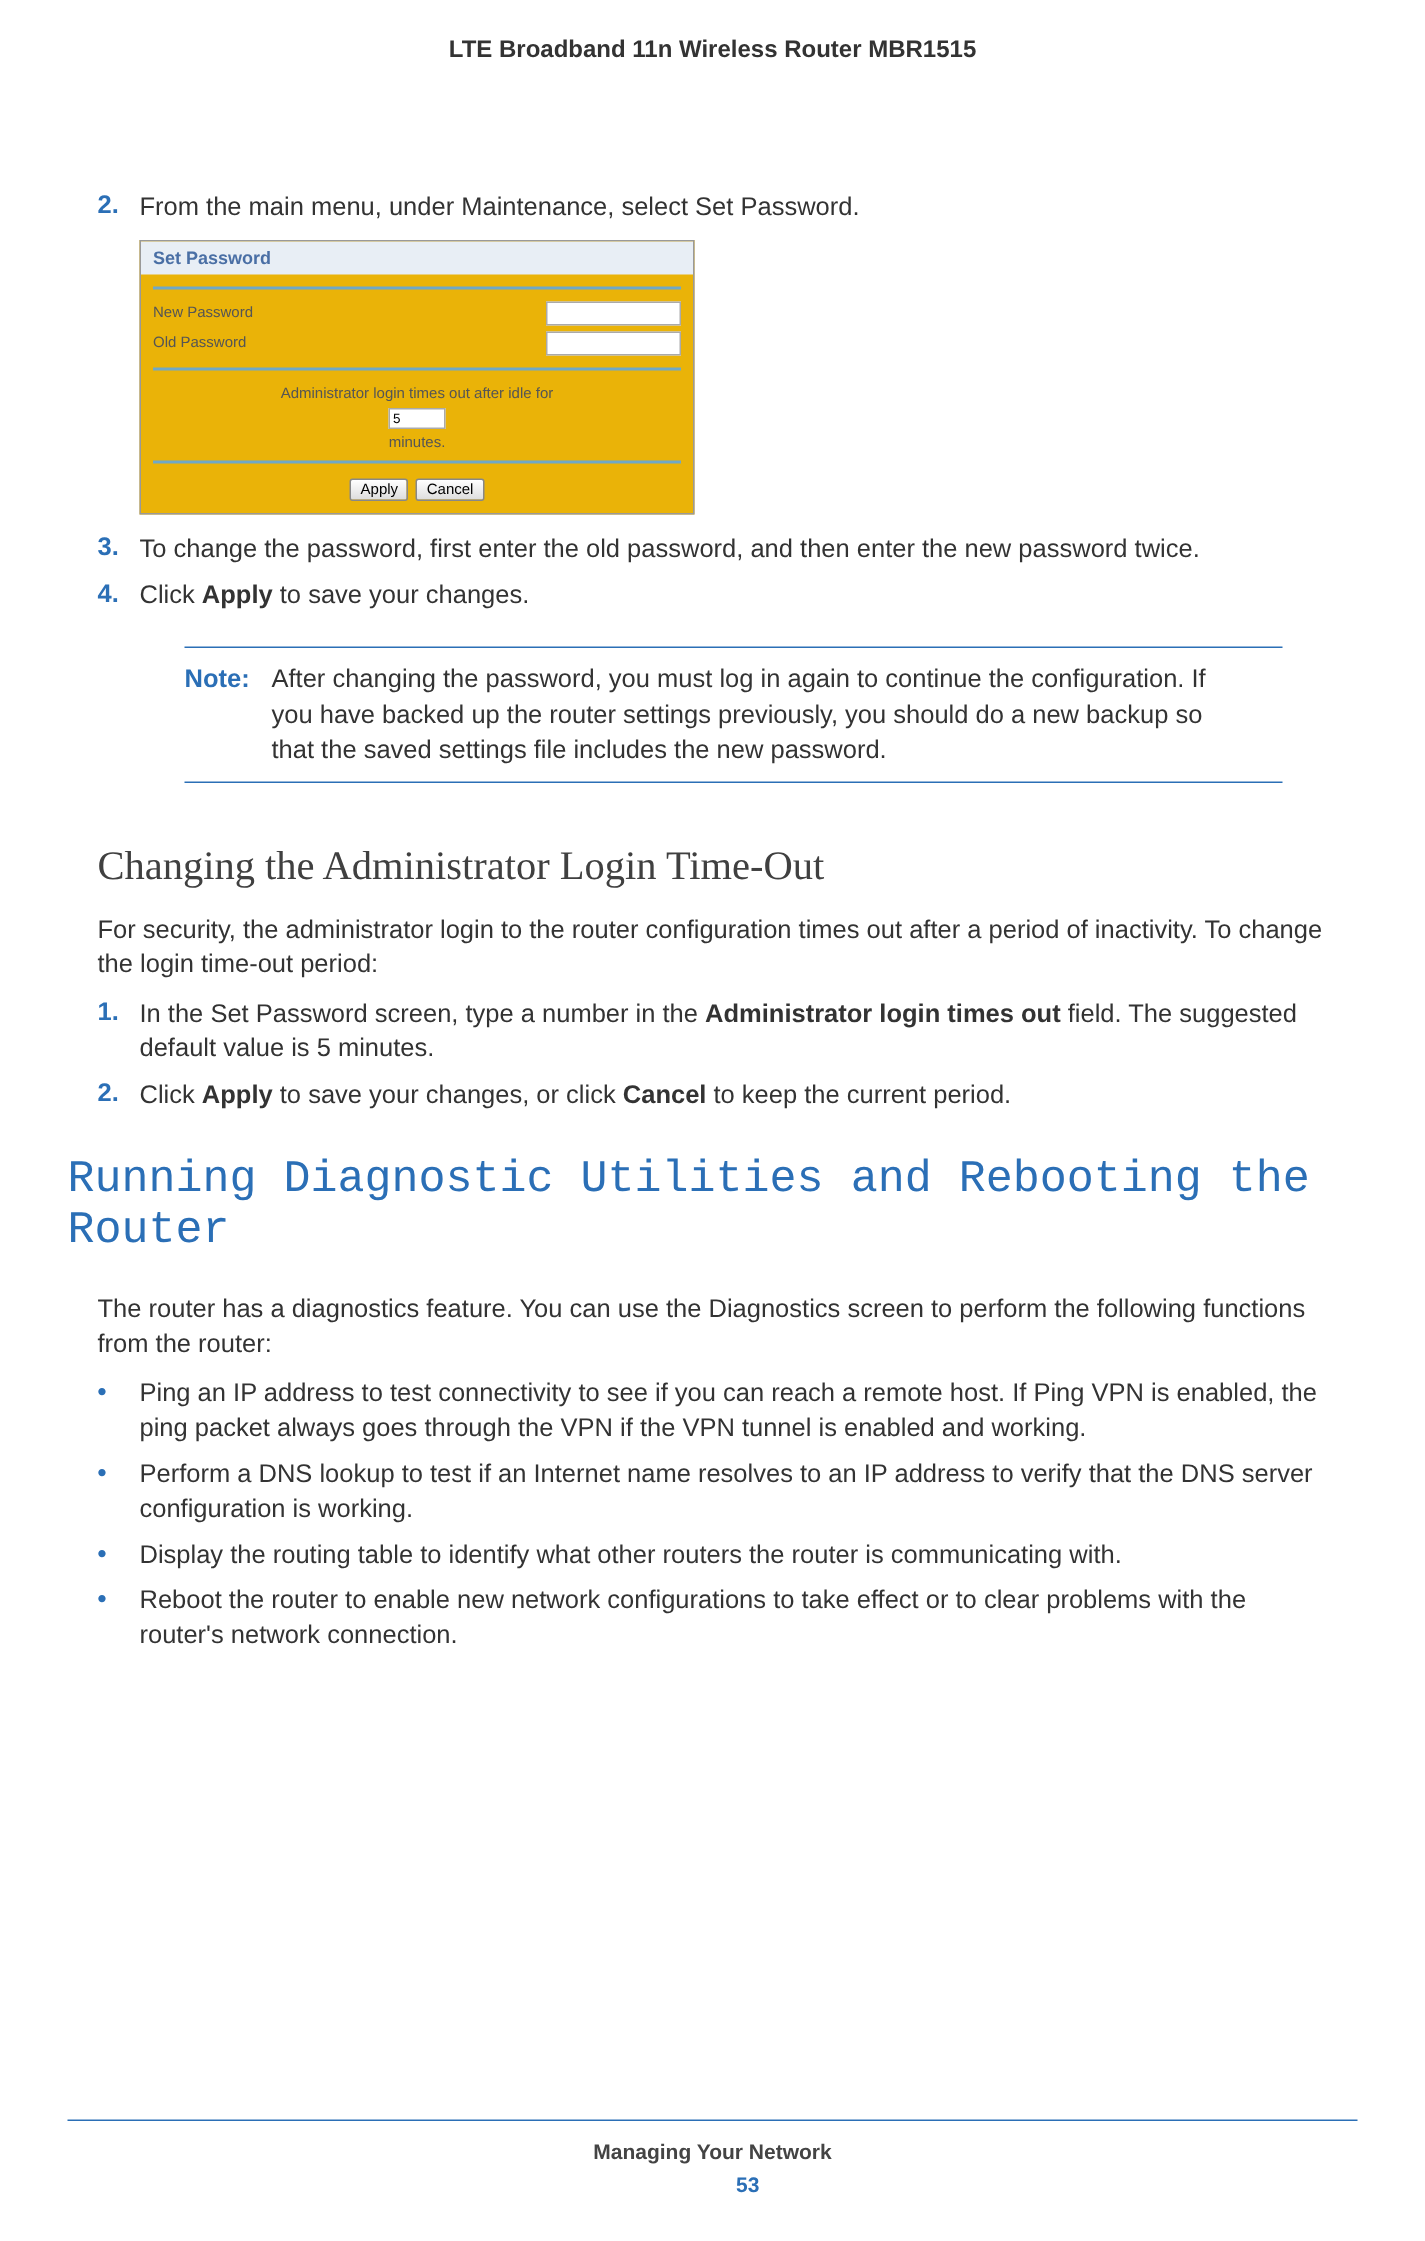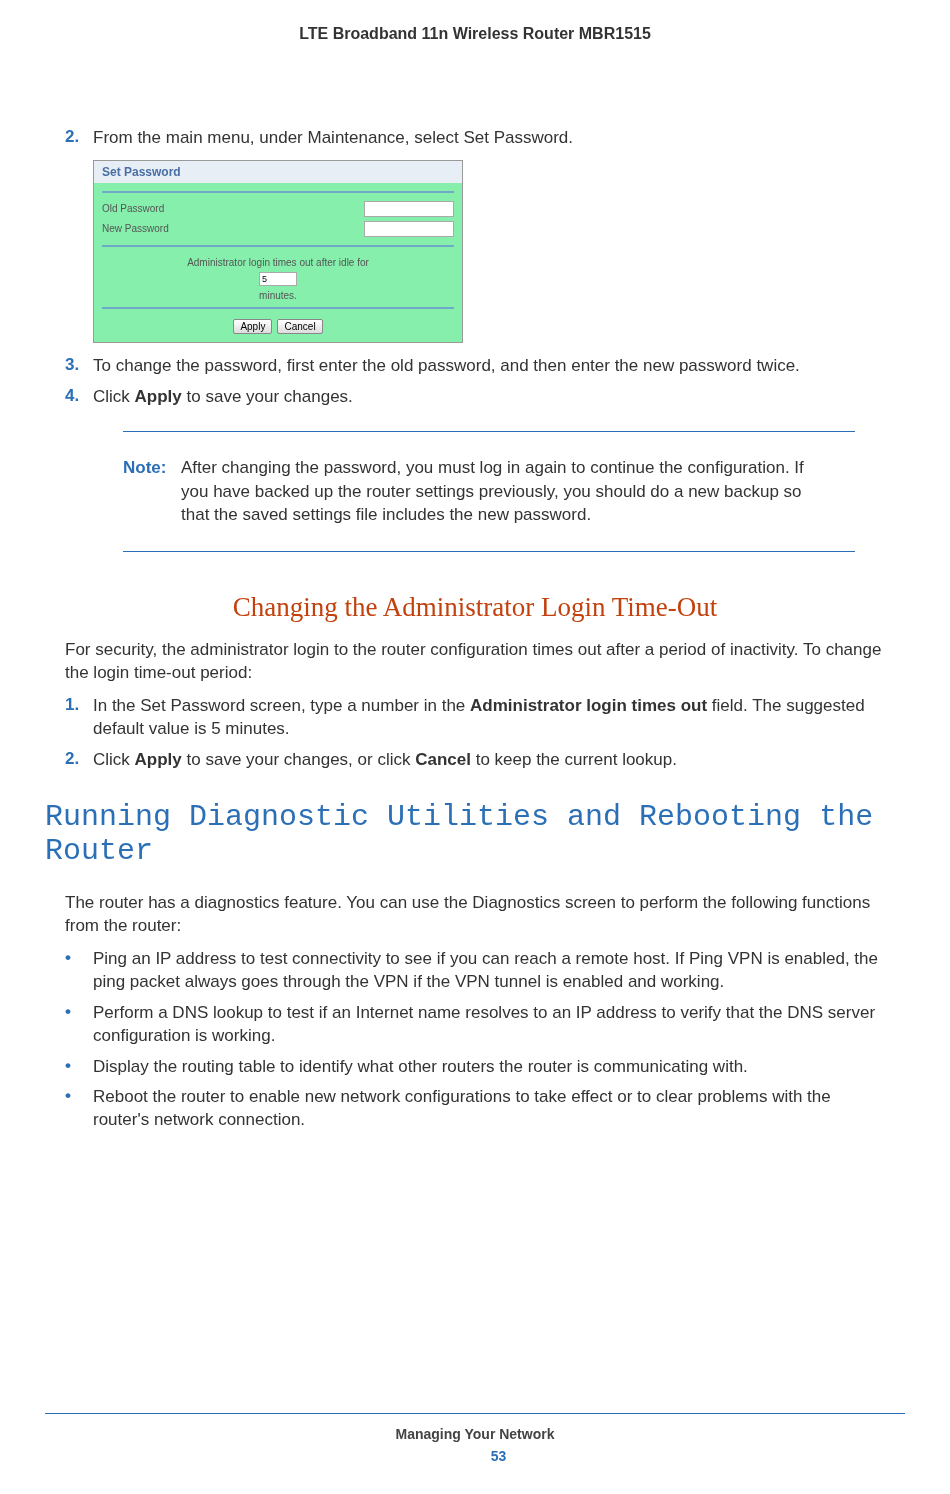--- a/index.html
+++ b/index.html
@@ -39,21 +39,21 @@
       font-size: 17px;
       line-height: 1.35;
       color: #333;
       flex: 1;
     }
     .bold { font-weight: bold; }
     .screenshot {
       margin: 10px 0 12px 28px;
       width: 370px;
       border: 1px solid #999;
-      background: #86efac;
+      background: #eab308;
       font-size: 11px;
     }
     .ss-header {
       background: #e8eef5;
       color: #4a6fa5;
       font-weight: bold;
       padding: 4px 8px;
       font-size: 12px;
     }
     .ss-body {
@@ -103,42 +103,41 @@
       padding: 1px 6px;
       border: 1px solid #888;
       background: linear-gradient(#fff, #ddd);
       border-radius: 2px;
       margin: 0 1px;
     }
     .note-block {
       margin: 22px 30px 24px 58px;
       border-top: 1.5px solid #2b6fb6;
       border-bottom: 1.5px solid #2b6fb6;
-      padding: 24px 0;
+      padding: 9px 0;
     }
     .note-inner {
       display: flex;
       font-size: 17px;
       line-height: 1.4;
       color: #333;
     }
     .note-label {
       color: #2b6fb6;
       font-weight: bold;
       width: 58px;
       flex-shrink: 0;
     }
     .note-text { flex: 1; padding-right: 50px; }
     .section-h2 {
       font-family: Georgia, 'Times New Roman', serif;
       font-weight: normal;
       font-size: 27px;
-      color: #c2410c;
+      color: #404040;
       margin: 40px 0 16px 0;
-      text-align: center;
     }
     .para {
       font-size: 17px;
       line-height: 1.35;
       color: #333;
       margin-bottom: 10px;
     }
     .section-h1 {
       font-family: Liberation Mono, monospace;
       font-weight: normal;
@@ -191,25 +190,25 @@
     <div class="numbered-item">
       <div class="num">2.</div>
       <div class="item-text">From the main menu, under Maintenance, select Set Password.</div>
     </div>
 
     <div class="screenshot">
       <div class="ss-header">Set Password</div>
       <div class="ss-body">
         <hr class="ss-hr">
         <div class="ss-row">
+          <span>New Password</span>
+          <span class="ss-input"></span>
+        </div>
+        <div class="ss-row">
           <span>Old Password</span>
-          <span class="ss-input"></span>
-        </div>
-        <div class="ss-row">
-          <span>New Password</span>
           <span class="ss-input"></span>
         </div>
         <hr class="ss-hr" style="margin-top:6px;">
         <div class="ss-timeout">
           <span>Administrator login times out after idle for</span>
           <input class="ss-timeout-input" value="5" style="">
           <span>minutes.</span>
         </div>
         <hr class="ss-hr">
         <div class="ss-buttons">
@@ -243,21 +242,21 @@
 
     <div class="numbered-item">
       <div class="num">1.</div>
       <div class="item-text">
         <span>In the Set Password screen, type a number in the </span><span class="bold">Administrator login times out</span><span> field. The suggested default value is 5 minutes.</span>
       </div>
     </div>
     <div class="numbered-item">
       <div class="num">2.</div>
       <div class="item-text">
-        <span>Click </span><span class="bold">Apply</span><span> to save your changes, or click </span><span class="bold">Cancel</span><span> to keep the current lookup.</span>
+        <span>Click </span><span class="bold">Apply</span><span> to save your changes, or click </span><span class="bold">Cancel</span><span> to keep the current period.</span>
       </div>
     </div>
 
     <h1 class="section-h1">Running Diagnostic Utilities and Rebooting the Router</h1>
     <p class="para">The router has a diagnostics feature. You can use the Diagnostics screen to perform the following functions from the router:</p>
 
     <div class="bullet-item">
       <div class="bullet">•</div>
       <div class="item-text">Ping an IP address to test connectivity to see if you can reach a remote host. If Ping VPN is enabled, the ping packet always goes through the VPN if the VPN tunnel is enabled and working.</div>
     </div>

